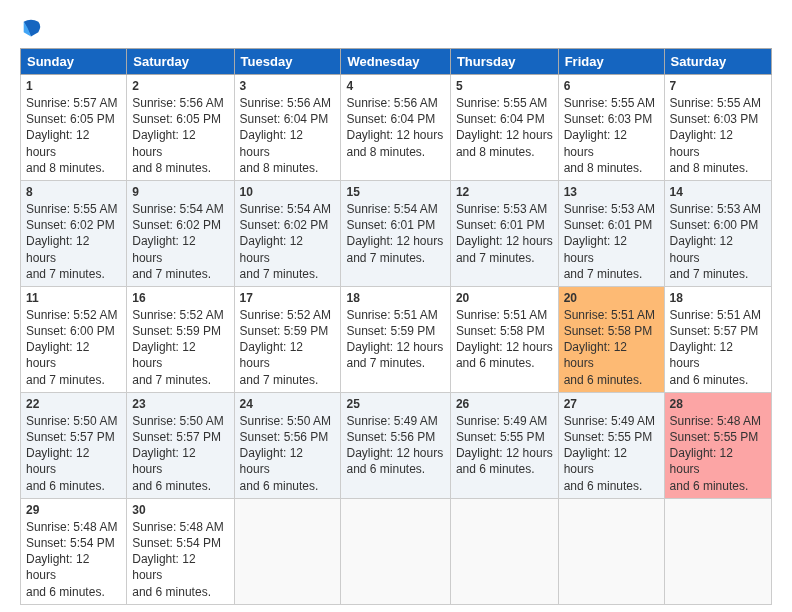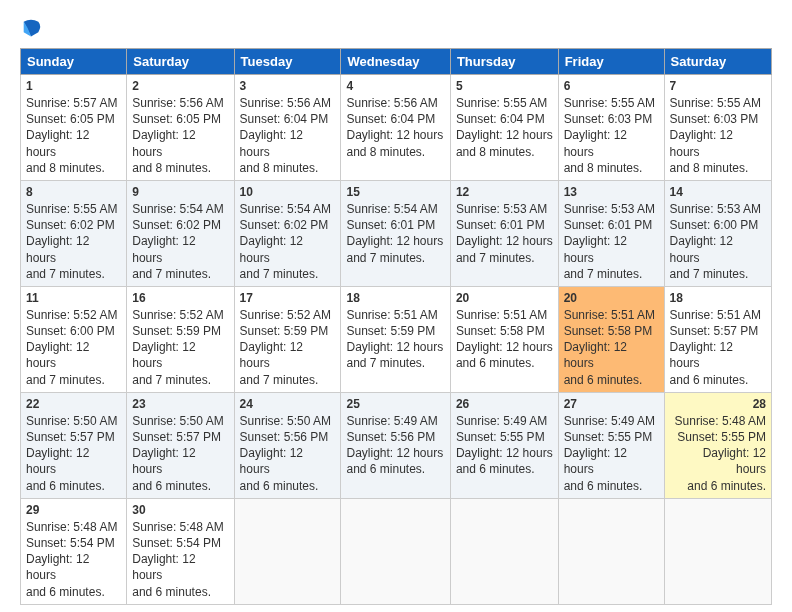--- a/index.html
+++ b/index.html
@@ -318,21 +318,21 @@
 Daylight: 12 hours
 and 6 minutes.</div>
           </td>
           <td style="background: rgb(240, 244, 248);">
             <span class="day-num">27</span>
             <div class="cell-text" style="white-space: pre-line;">Sunrise: 5:49 AM
 Sunset: 5:55 PM
 Daylight: 12 hours
 and 6 minutes.</div>
           </td>
-          <td style="background: #fef9c3; text-align: right;">
+          <td style="background: #fca5a5;">
             <span class="day-num">28</span>
             <div class="cell-text" style="white-space: pre-line;">Sunrise: 5:48 AM
 Sunset: 5:55 PM
 Daylight: 12 hours
 and 6 minutes.</div>
           </td>
         </tr>
         <tr>
           <td style="background: rgb(255, 255, 255);">
             <span class="day-num">29</span>

